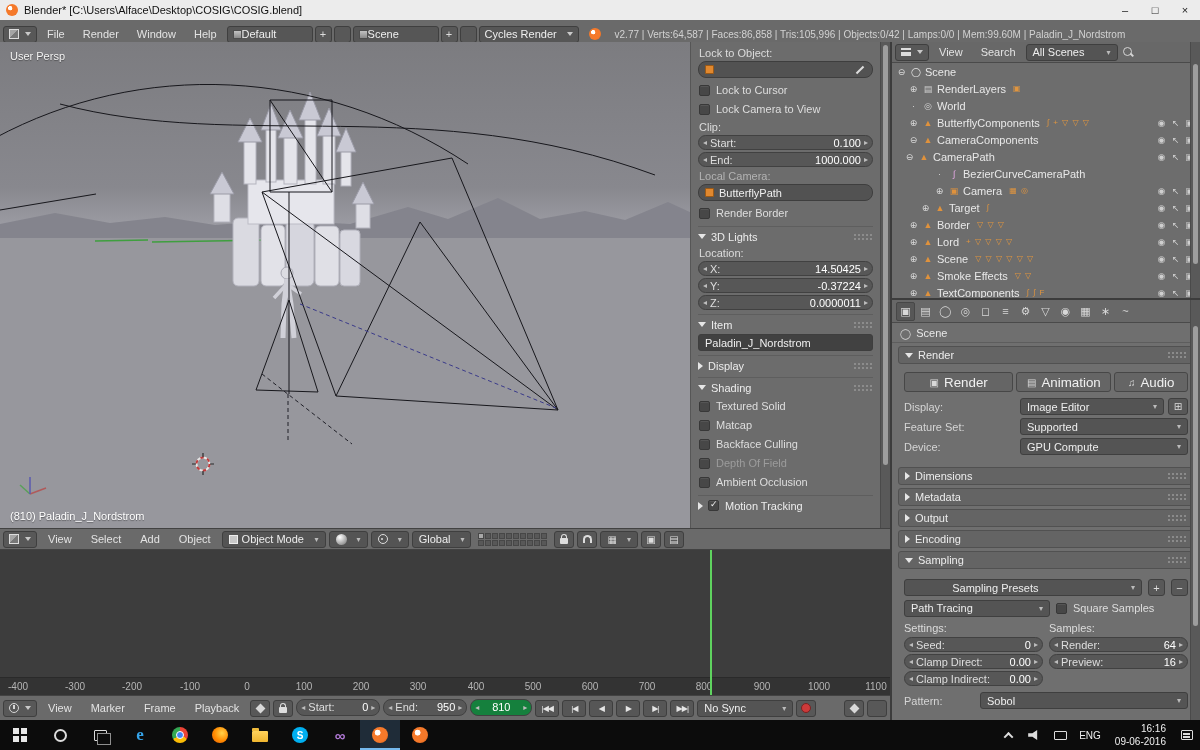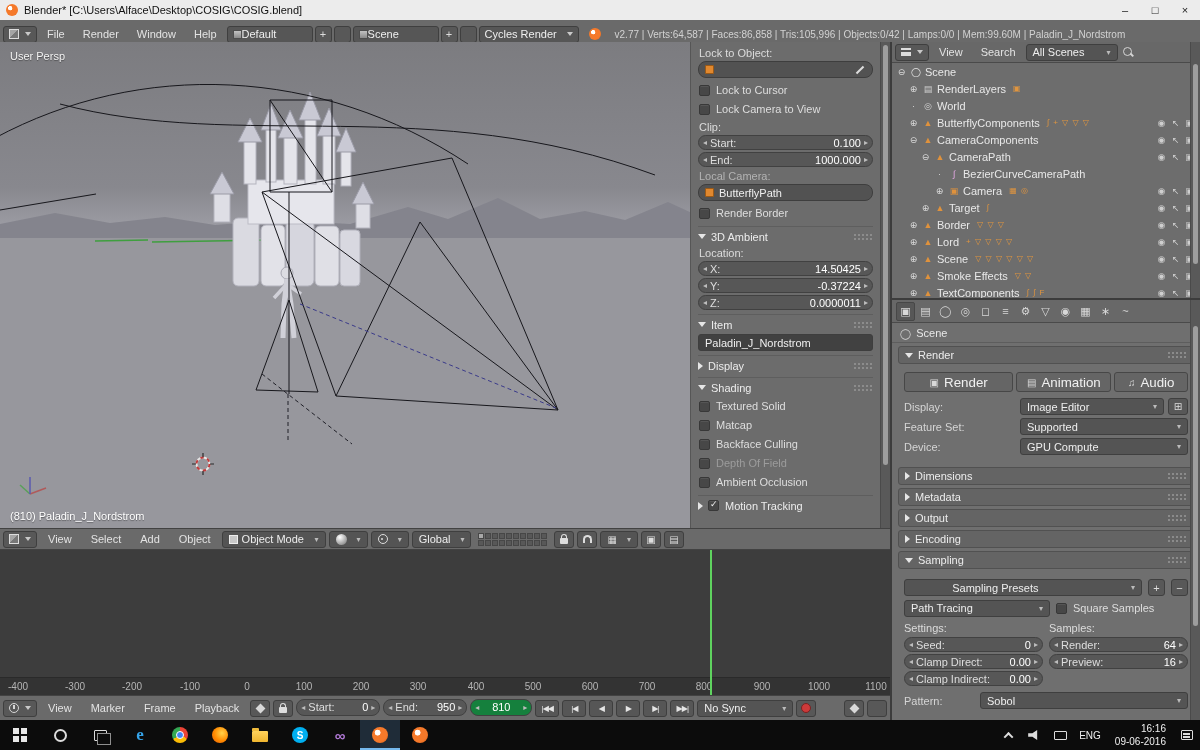--- a/index.html
+++ b/index.html
@@ -316,21 +316,21 @@
         <span class="flex1">ButterflyPath</span>
         <span class="xg"></span>
       </div>
       <div class="np-check">
           <span class="cb"></span>
           <span>Render Border</span>
         </div>
 
       <div class="phead open">
           <span class="tri"></span>
-          <span>3D Ambient</span>
+          <span>3D Lights</span>
           <span class="grip"></span>
         </div>
       <div class="np-label">Location:</div>
       <div class="nfield">
           <span class="nl">X:</span>
           <span class="nv">14.50425</span>
         </div>
       <div class="nfield">
           <span class="nl">Y:</span>
           <span class="nv">-0.37224</span>
@@ -565,21 +565,21 @@
       <div class="orow" style="padding-left:16px">
         <span class="exp exp-open"></span>
           <span class="oi gi-obj"></span>
         <span class="olabel">CameraComponents</span>
         <div class="orights">
             <span class="ri ri-eye"></span>
             <span class="ri ri-sel"></span>
             <span class="ri ri-cam"></span>
           </div>
       </div>
-      <div class="orow" style="padding-left:28px">
+      <div class="orow" style="padding-left:12px">
         <span class="exp exp-open"></span>
           <span class="oi gi-obj"></span>
         <span class="olabel">CameraPath</span>
         <div class="orights">
             <span class="ri ri-eye"></span>
             <span class="ri ri-sel"></span>
             <span class="ri ri-cam"></span>
           </div>
       </div>
       <div class="orow" style="padding-left:42px">

